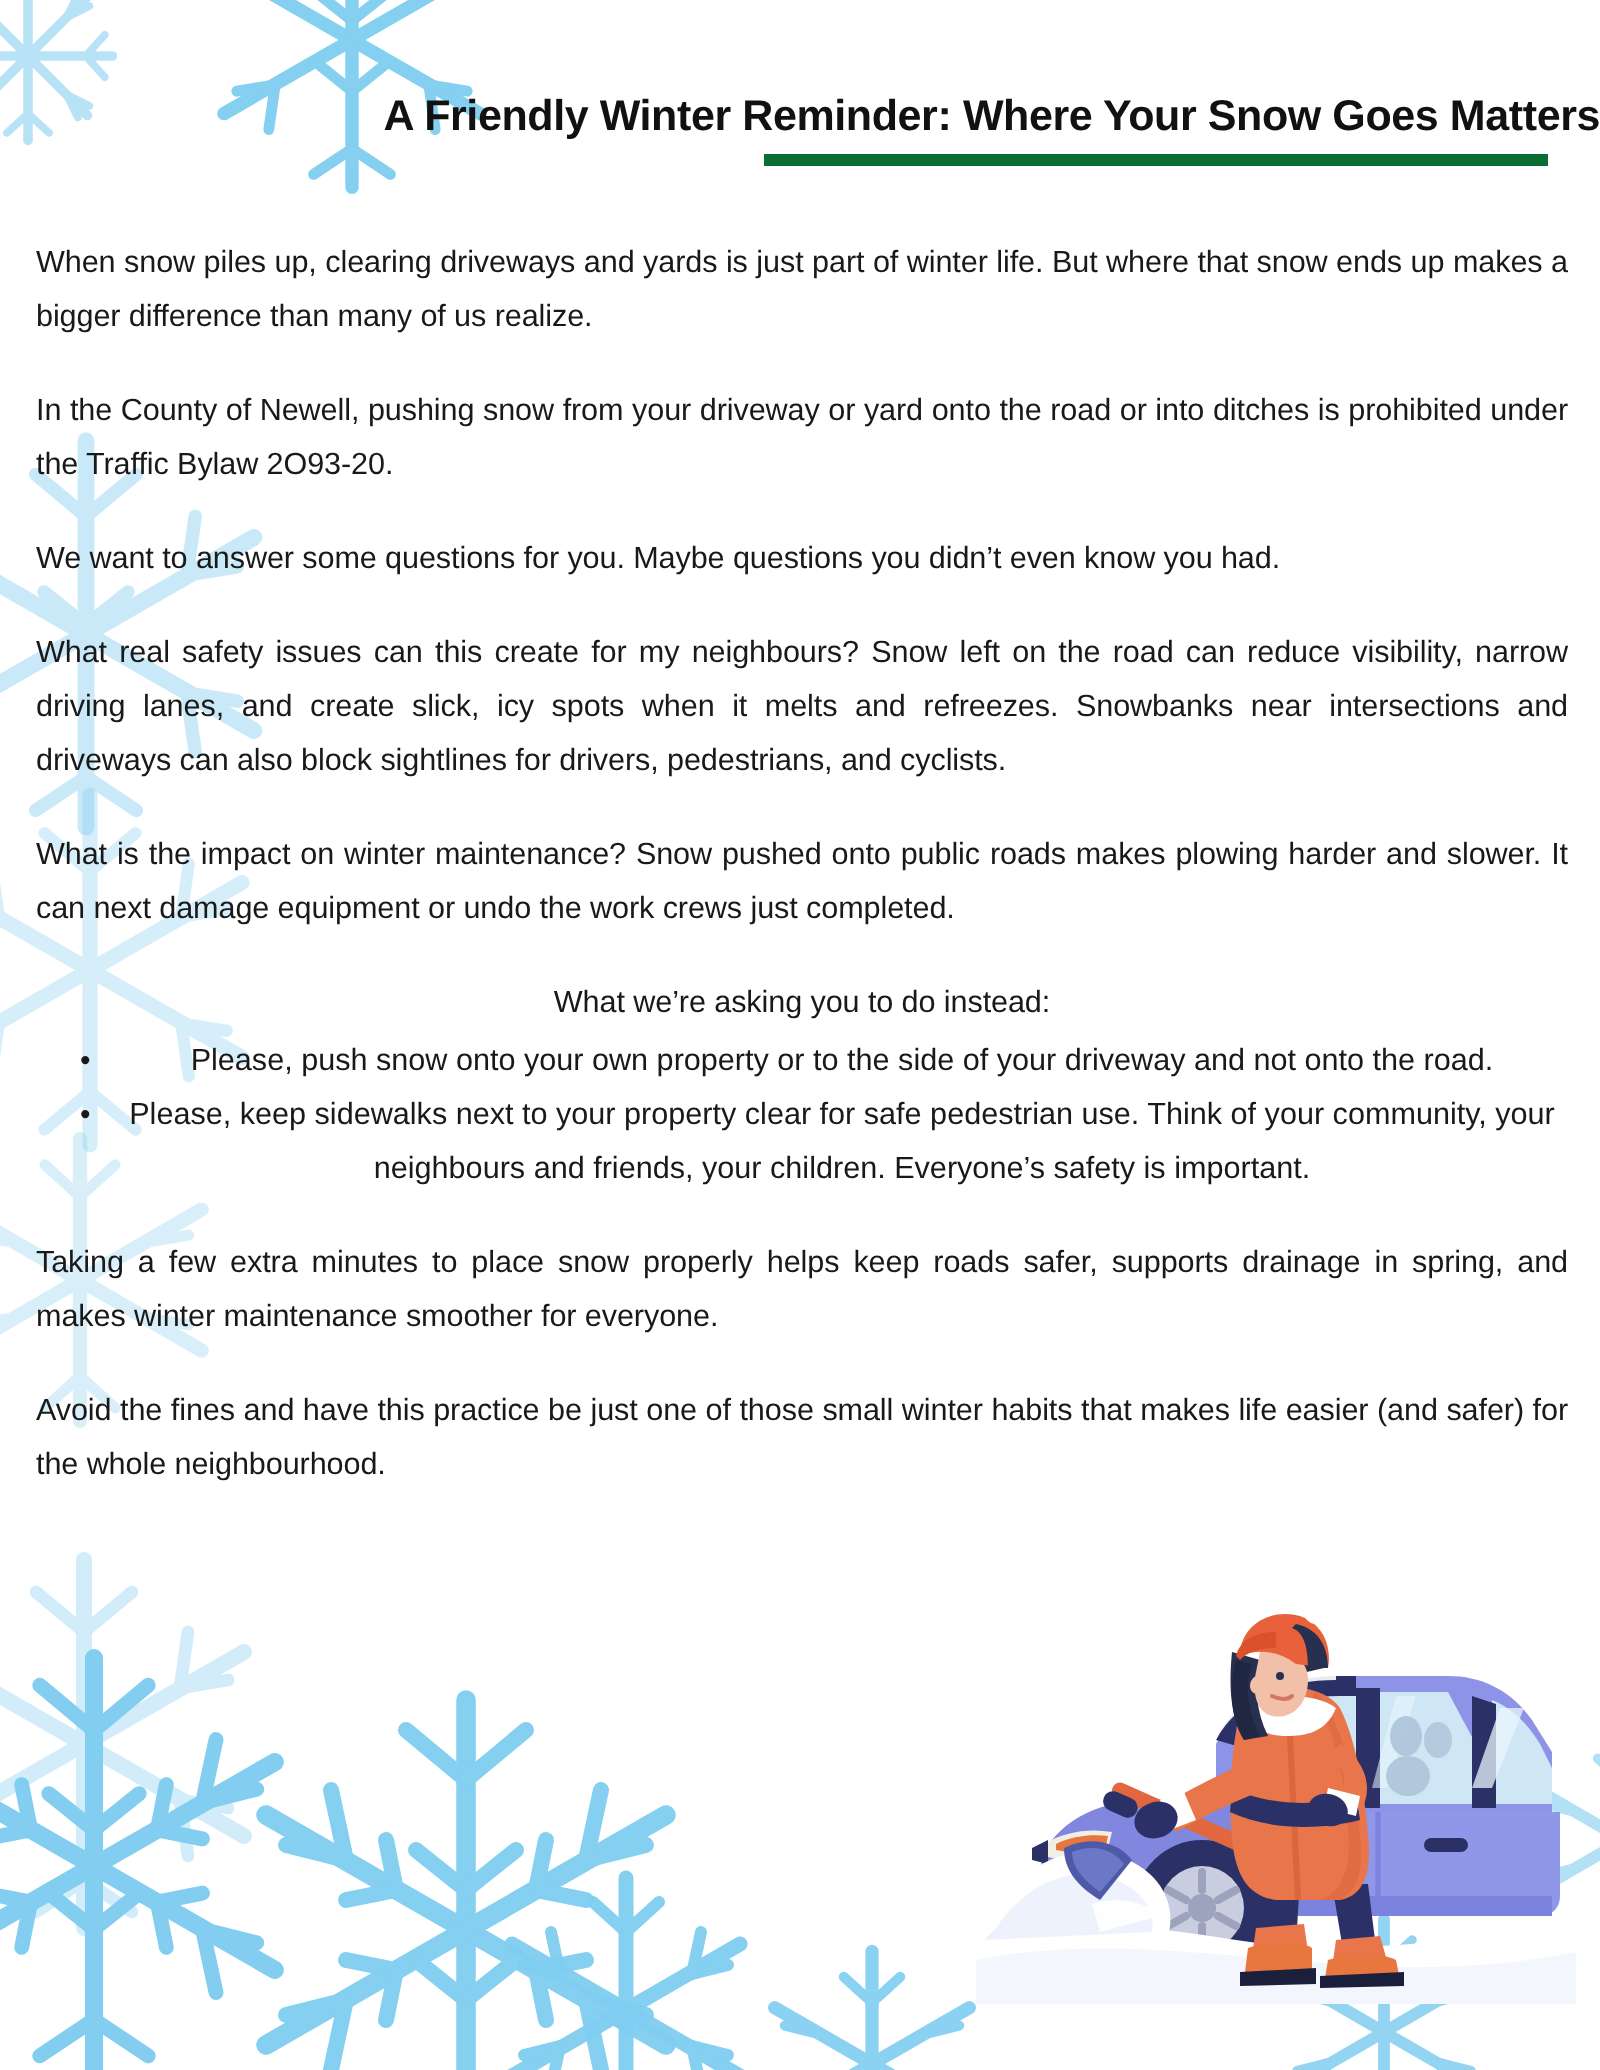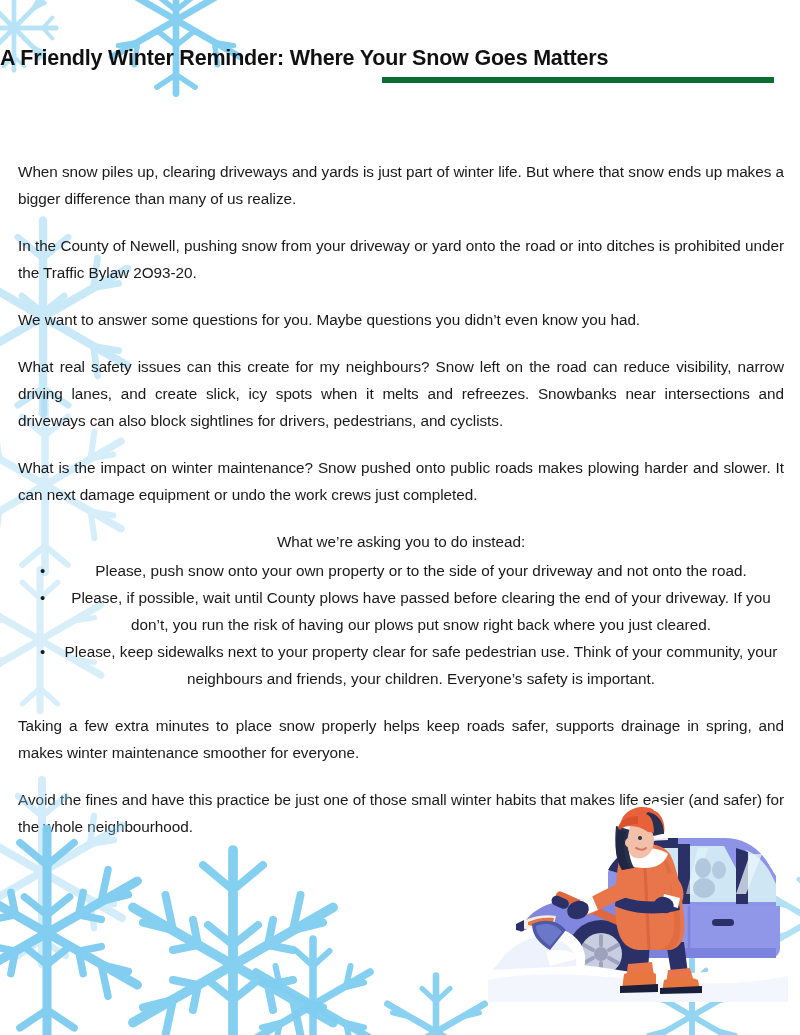--- a/index.html
+++ b/index.html
@@ -18,21 +18,21 @@
   .flake-layer.back{z-index:0;}
   .flake-layer.front{z-index:3;}
   .flake{position:absolute;}
   .flake svg{display:block;width:100%;height:100%;}
 
   
   .content{position:relative;z-index:2;padding:0;}
 
   .title-wrap{
     position:absolute;left:0;top:46px;width:800px;
-    text-align:left;
+    text-align:right;
   }
   .title{
     font-size:21.5px;
     font-weight:bold;
     letter-spacing:-0.2px;
     color:#111111;
     white-space:nowrap;
     display:inline-block;
     line-height:1.15;
   }
@@ -46,21 +46,20 @@
     width:392px;height:6px;
     background:#0B6B35;
     z-index:2;
   }
 
   .body-col{
     position:absolute;
     left:18px;top:118px;
     width:766px;
     z-index:2;
-    margin-top:40px;
   }
   p.para{
     margin:0 0 20px 0;
     font-size:15.3px;
     line-height:27px;
     text-align:justify;
     text-justify:inter-word;
     color:#191919;
     letter-spacing:-0.05px;
   }
@@ -244,21 +243,20 @@
 
       <p class="para">When snow piles up, clearing driveways and yards is just part of winter life. But where that snow ends up makes a bigger difference than many of us realize.</p>
       <p class="para">In the County of Newell, pushing snow from your driveway or yard onto the road or into ditches is prohibited under the Traffic Bylaw 2O93-20.</p>
       <p class="para">We want to answer some questions for you. Maybe questions you didn’t even know you had.</p>
       <p class="para">What real safety issues can this create for my neighbours? Snow left on the road can reduce visibility, narrow driving lanes, and create slick, icy spots when it melts and refreezes. Snowbanks near intersections and driveways can also block sightlines for drivers, pedestrians, and cyclists.</p>
       <p class="para">What is the impact on winter maintenance? Snow pushed onto public roads makes plowing harder and slower. It can next damage equipment or undo the work crews just completed.</p>
 
       <p class="para lead-in">What we’re asking you to do instead:</p>
       <ul class="asks">
         <li>Please, push snow onto your own property or to the side of your driveway and not onto the road.</li>
-        <li>Please, if possible, wait until County plows have passed before clearing the end of your driveway. If you don’t, you run the risk of having our plows put snow right back where you just cleared.</li>
         <li>Please, keep sidewalks next to your property clear for safe pedestrian use. Think of your community, your neighbours and friends, your children. Everyone’s safety is important.</li>
       </ul>
 
       <p class="para">Taking a few extra minutes to place snow properly helps keep roads safer, supports drainage in spring, and makes winter maintenance smoother for everyone.</p>
       <p class="para">Avoid the fines and have this practice be just one of those small winter habits that makes life easier (and safer) for the whole neighbourhood.</p>
 
     </div>
   </div>
 
   <div class="flake-layer front">

